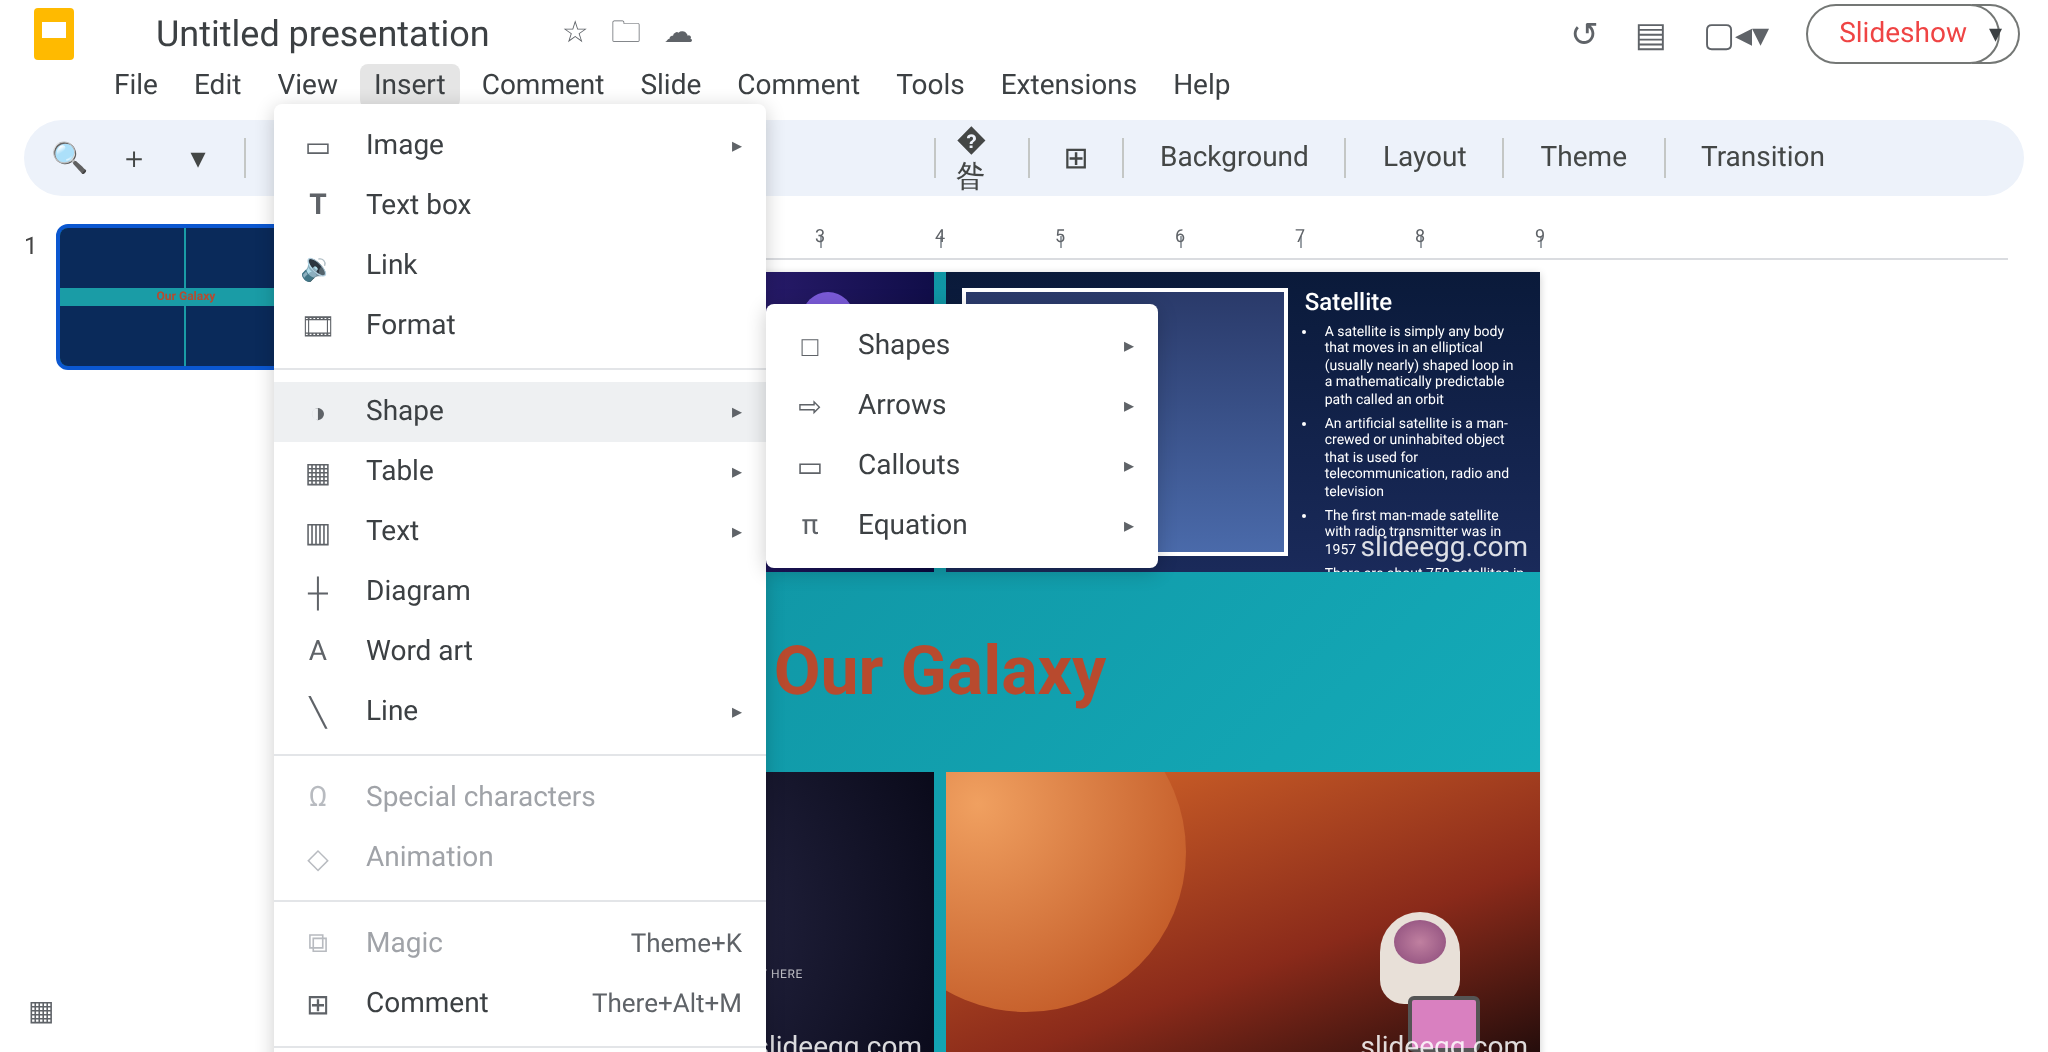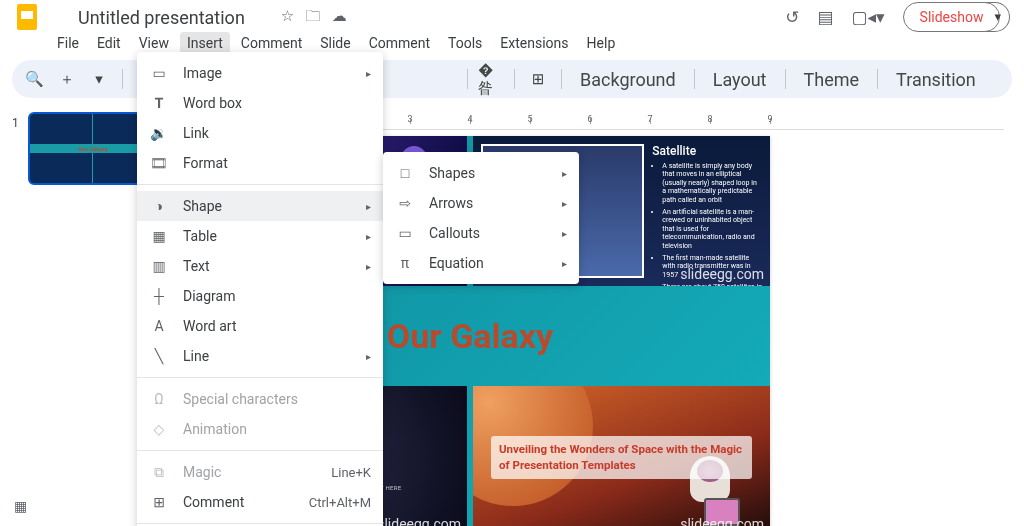--- a/index.html
+++ b/index.html
@@ -19,21 +19,21 @@
 
   
   .menubar { display:flex; padding:4px 14px 6px 50px; gap:4px; font-size:14px; color:#3c4043; }
   .menubar span { padding:3px 7px; border-radius:4px; cursor:pointer; }
   .menubar span.active { background:#e5e5e5; }
 
   
   .toolbar { background:#edf2fa; border-radius:24px; margin:0 12px; height:38px; display:flex; align-items:center; padding:0 10px; gap:6px; }
   .tbicn { width:26px; height:26px; display:flex; align-items:center; justify-content:center; color:#444746; border-radius:4px; cursor:pointer; font-size:15px; }
   .tbsep { width:1px; height:20px; background:#c4c7c5; margin:0 4px; }
-  .tbtxt { padding:4px 8px; color:#444746; font-size:18px; cursor:pointer; border-radius:4px; }
+  .tbtxt { padding:4px 8px; color:#444746; font-size:14px; cursor:pointer; border-radius:4px; }
 
   
   .body { display:flex; height:calc(526px - 28px - 30px - 38px - 6px); margin-top:6px; position:relative; }
   .filmstrip { width:170px; padding:8px 0 8px 12px; }
   .slidenum { font-size:12px; color:#444; display:inline-block; vertical-align:top; margin-top:4px; }
   .thumb { width:130px; height:73px; border:2px solid #0b57d0; border-radius:6px; display:inline-block; margin-left:6px; overflow:hidden; position:relative; background:#1a9ca6; }
   .thumb .tgrid { display:grid; grid-template-columns:1fr 1fr; grid-template-rows:1fr auto 1fr; width:100%; height:100%; gap:1px; }
   .thumb .tc { background:#0a2a5a; }
   .thumb .tt { grid-column:1/3; display:flex; align-items:center; justify-content:center; font-size:6px; font-weight:bold; color:#b84a2e; background:transparent; }
 
@@ -220,36 +220,35 @@
       <div class="card card3">
         <div class="rocket"></div>
         <h3>Space Travel</h3>
         <p>THIS IS A SAMPLE TEXT. INSERT YOUR OWN TEXT HERE</p>
         <div class="wm">slideegg.com</div>
       </div>
       <div class="card card4">
         <div class="bigplanet"></div>
         <div class="astro"></div>
         <div class="tablet"></div>
-        <div class="caption">Unveiling the Wonders of Space with the Magic of Presentation Templates</div>
         <div class="wm">slideegg.com</div>
       </div>
     </div>
   </div>
 </div>
 
 <div class="menu menu1" id="insertMenu">
     <div class="mitem">
       <span class="micn">▭</span>
       <span>Image</span>
       <span class="arrow">▸</span>
     </div>
     <div class="mitem">
       <span class="micn">𝐓</span>
-      <span>Word box</span>
+      <span>Text box</span>
     </div>
     <div class="mitem">
       <span class="micn">🔉</span>
       <span>Link</span>
     </div>
     <div class="mitem">
       <span class="micn">🎞</span>
       <span>Format</span>
     </div>
     <div class="msep"></div>
@@ -287,26 +286,26 @@
       <span>Special characters</span>
     </div>
     <div class="mitem disabled">
       <span class="micn">◇</span>
       <span>Animation</span>
     </div>
     <div class="msep"></div>
     <div class="mitem disabled">
       <span class="micn">⧉</span>
       <span>Magic</span>
-      <span class="shortcut">Line+K</span>
+      <span class="shortcut">Theme+K</span>
     </div>
     <div class="mitem">
       <span class="micn">⊞</span>
       <span>Comment</span>
-      <span class="shortcut">Ctrl+Alt+M</span>
+      <span class="shortcut">There+Alt+M</span>
     </div>
     <div class="msep"></div>
   </div>
 
 <div class="menu menu2" id="shapeMenu">
     <div class="mitem">
       <span class="micn">□</span>
       <span>Shapes</span>
       <span class="arrow">▸</span>
     </div>

